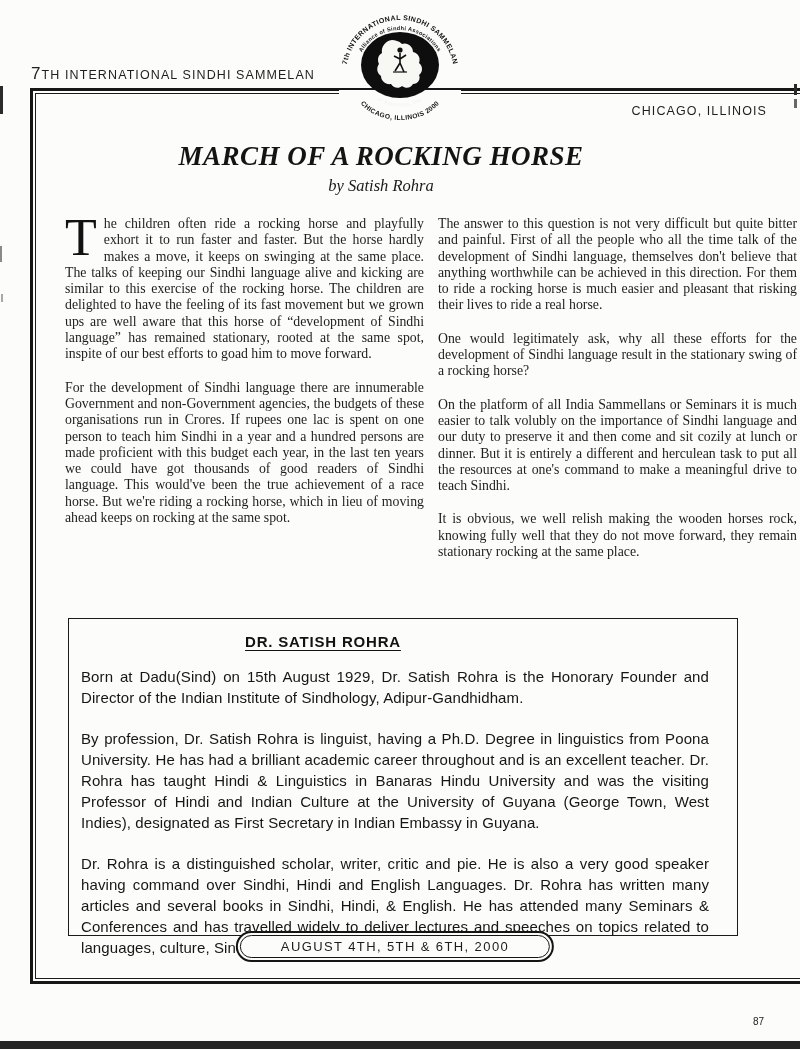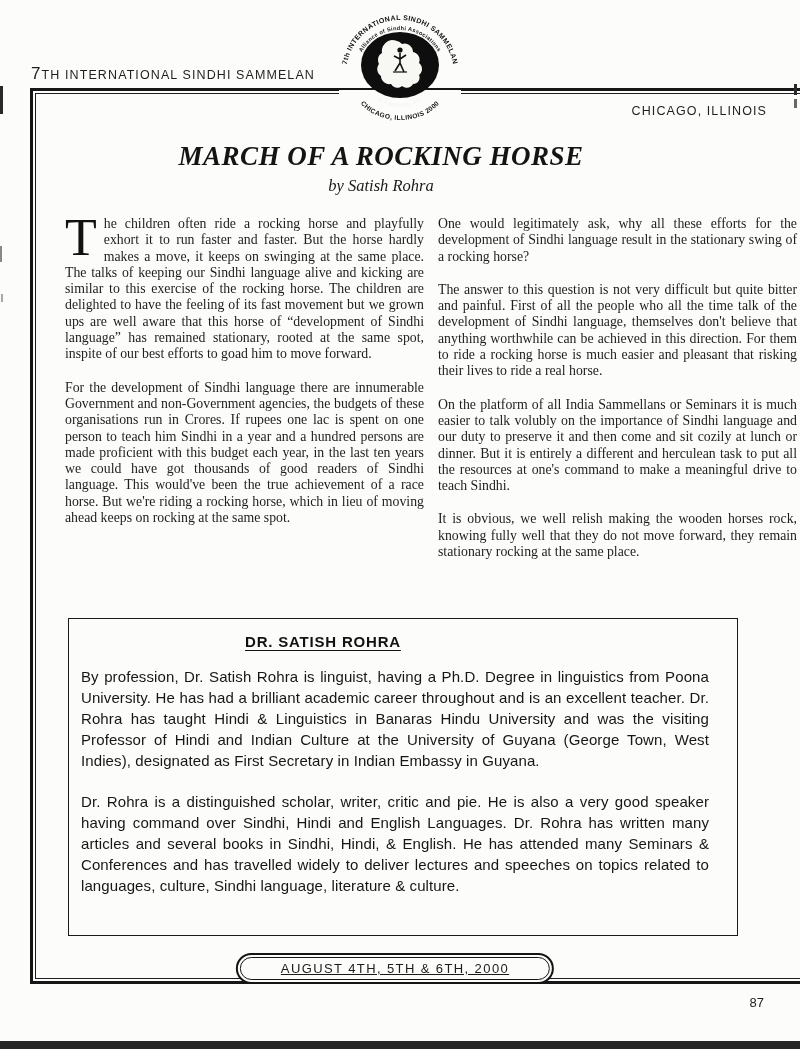--- a/index.html
+++ b/index.html
@@ -61,33 +61,33 @@
     font-size:15px;font-weight:bold;letter-spacing:0.8px;
     text-decoration:underline;text-underline-offset:3px;
     margin:2px 0 16px 0;color:#121212;
   }
   .bio-para{
     font-size:15px;line-height:21px;text-align:justify;
     margin:0 0 20px 0;color:#161616;letter-spacing:0.1px;
   }
   
   .pill{
-    position:absolute;left:50%;top:953px;transform:translateX(-50%);
+    position:absolute;left:50%;top:931px;transform:translateX(-50%);
     margin-left:-5px;z-index:6;background:#fcfcfa;
-    border:2.5px solid #141414;border-radius:16px;padding:2px;text-decoration:underline;
+    border:2.5px solid #141414;border-radius:16px;padding:2px;
   }
   .pill-inner{
     border:1px solid #141414;border-radius:12px;padding:3px 40px;
     font-family:"Liberation Sans","DejaVu Sans",sans-serif;
     font-size:13px;letter-spacing:1.4px;color:#1c1c1c;white-space:nowrap;
   }
   .pagenum{
-    position:absolute;right:36px;top:995px;
+    position:absolute;right:36px;top:1016px;
     font-family:"Liberation Sans","DejaVu Sans",sans-serif;
-    font-size:13px;color:#222;
+    font-size:10px;color:#222;
   }
   
   .edge-bar{position:absolute;left:0;top:1041px;width:800px;height:8px;background:#262626;}
   .art{position:absolute;background:#2a2a2a;}
   .art.a1{left:0;top:86px;width:3px;height:28px;}
   .art.a2{left:0;top:246px;width:2px;height:16px;opacity:.55;}
   .art.a3{left:1px;top:294px;width:2px;height:8px;opacity:.4;}
   .art.a4{right:3px;top:84px;width:3px;height:11px;}
   .art.a5{right:3px;top:99px;width:3px;height:9px;opacity:.7;}
 </style>
@@ -134,29 +134,30 @@
 
     <h1 class="title">MARCH OF A ROCKING HORSE</h1>
     <div class="byline">by Satish Rohra</div>
 
     <div class="cols">
       <div class="col">
         <p class="para"><span class="dropcap">T</span><span>he children often ride a rocking horse and playfully exhort it to run faster and faster. But the horse hardly makes a move, it keeps on swinging at the same place. The talks of keeping our Sindhi language alive and kicking are similar to this exercise of the rocking horse. The children are delighted to have the feeling of its fast movement but we grown ups are well aware that this horse of “development of Sindhi language” has remained stationary, rooted at the same spot, inspite of our best efforts to goad him to move forward.</span></p>
         <p class="para">For the development of Sindhi language there are innumerable Government and non-Government agencies, the budgets of these organisations run in Crores. If rupees one lac is spent on one person to teach him Sindhi in a year and a hundred persons are made proficient with this budget each year, in the last ten years we could have got thousands of good readers of Sindhi language. This would've been the true achievement of a race horse. But we're riding a rocking horse, which in lieu of moving ahead keeps on rocking at the same spot.</p>
       </div>
       <div class="col">
+        <p class="para">The answer to this question is not very difficult but quite bitter and painful. First of all the people who all the time talk of the development of Sindhi language, themselves don't believe that anything worthwhile can be achieved in this direction. For them to ride a rocking horse is much easier and pleasant that risking their lives to ride a real horse.</p>
         <p class="para">One would legitimately ask, why all these efforts for the development of Sindhi language result in the stationary swing of a rocking horse?</p>
-        <p class="para">The answer to this question is not very difficult but quite bitter and painful. First of all the people who all the time talk of the development of Sindhi language, themselves don't believe that anything worthwhile can be achieved in this direction. For them to ride a rocking horse is much easier and pleasant that risking their lives to ride a real horse.</p>
         <p class="para">On the platform of all India Sammellans or Seminars it is much easier to talk volubly on the importance of Sindhi language and our duty to preserve it and then come and sit cozily at lunch or dinner. But it is entirely a different and herculean task to put all the resources at one's command to make a meaningful drive to teach Sindhi.</p>
         <p class="para">It is obvious, we well relish making the wooden horses rock, knowing fully well that they do not move forward, they remain stationary rocking at the same place.</p>
       </div>
     </div>
 
     <div class="bio">
       <div class="bio-heading">DR. SATISH ROHRA</div>
+      <p class="bio-para">Born at Dadu(Sind) on 15th August 1929, Dr. Satish Rohra is the Honorary Founder and Director of the Indian Institute of Sindhology, Adipur-Gandhidham.</p>
       <p class="bio-para">By profession, Dr. Satish Rohra is linguist, having a Ph.D. Degree in linguistics from Poona University.  He has had a brilliant academic career throughout and is an excellent teacher.  Dr. Rohra has taught Hindi &amp; Linguistics in Banaras Hindu University and was the visiting Professor of Hindi and Indian Culture at the University of Guyana (George Town, West Indies), designated as First Secretary in Indian Embassy in Guyana.</p>
       <p class="bio-para">Dr. Rohra is a distinguished scholar, writer, critic and pie.  He is also a very good speaker having command over Sindhi, Hindi and English Languages. Dr. Rohra has written many articles and several books in Sindhi, Hindi, &amp; English. He has attended many Seminars &amp; Conferences and has travelled widely to deliver lectures and speeches on topics related to languages, culture, Sindhi language, literature &amp; culture.</p>
     </div>
   </div>
 
   <div class="pill">
     <div class="pill-inner">AUGUST 4TH, 5TH &amp; 6TH, 2000</div>
   </div>
 
   <div class="pagenum">87</div>

